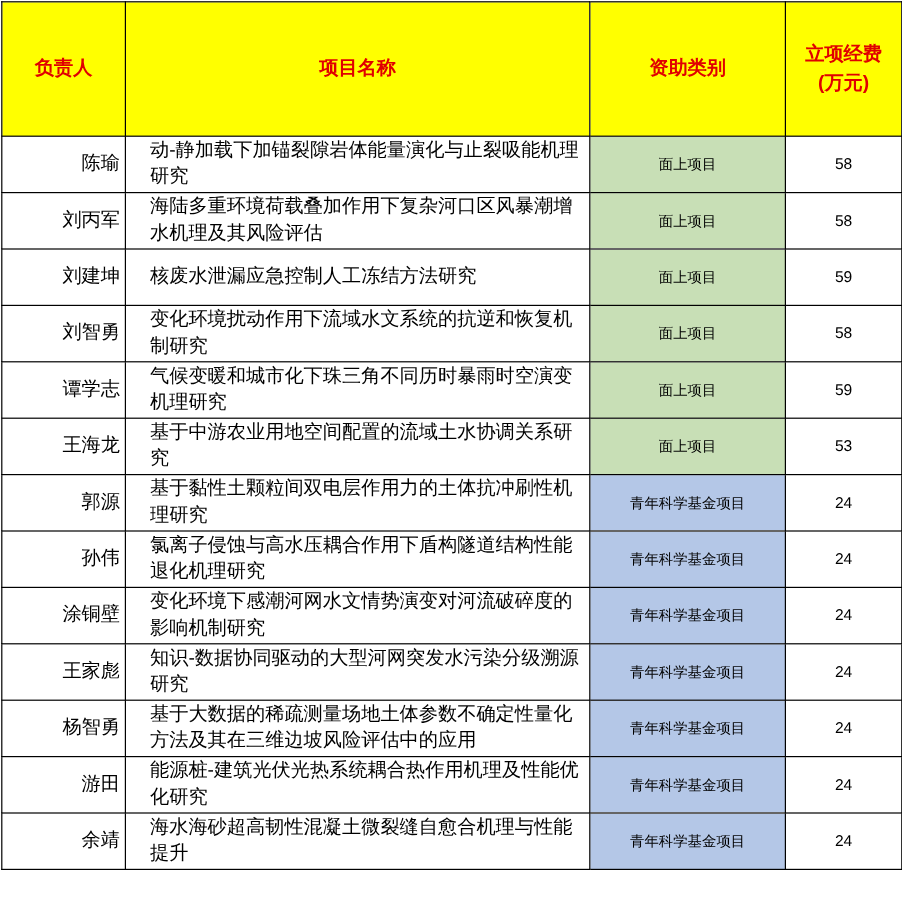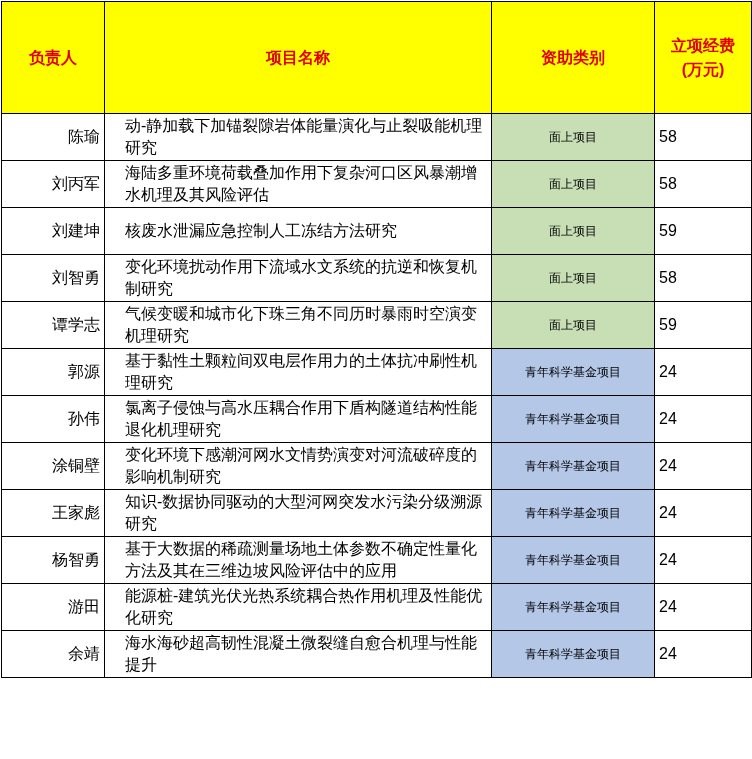--- a/index.html
+++ b/index.html
@@ -63,21 +63,22 @@
     padding-right: 6px;
     font-size: 16px;
   }
   td.category-cell {
     text-align: center;
     font-size: 12px;
   }
   td.category-cell.cat-general { background: var(--general-bg); }
   td.category-cell.cat-youth   { background: var(--youth-bg); }
   td.funding-cell {
-    font-size: 16px;
+    text-align: center;
+    font-size: 13px;
   }
 </style>
 </head>
 <body>
 
 <div class="page">
   <table class="grid">
     <thead>
       <tr>
         <th class="col-person">负责人</th>
@@ -118,20 +119,26 @@
     <td class="funding-cell">58</td>
   </tr>
 
   <tr>
     <td class="name-cell">谭学志</td>
     <td class="project-cell">气候变暖和城市化下珠三角不同历时暴雨时空演变机理研究</td>
     <td class="category-cell cat-general">面上项目</td>
     <td class="funding-cell">59</td>
   </tr>
 
+  <tr>
+    <td class="name-cell">王海龙</td>
+    <td class="project-cell">基于中游农业用地空间配置的流域土水协调关系研究</td>
+    <td class="category-cell cat-general">面上项目</td>
+    <td class="funding-cell">53</td>
+  </tr>
 
   <tr>
     <td class="name-cell">郭源</td>
     <td class="project-cell">基于黏性土颗粒间双电层作用力的土体抗冲刷性机理研究</td>
     <td class="category-cell cat-youth">青年科学基金项目</td>
     <td class="funding-cell">24</td>
   </tr>
 
 
   <tr>

